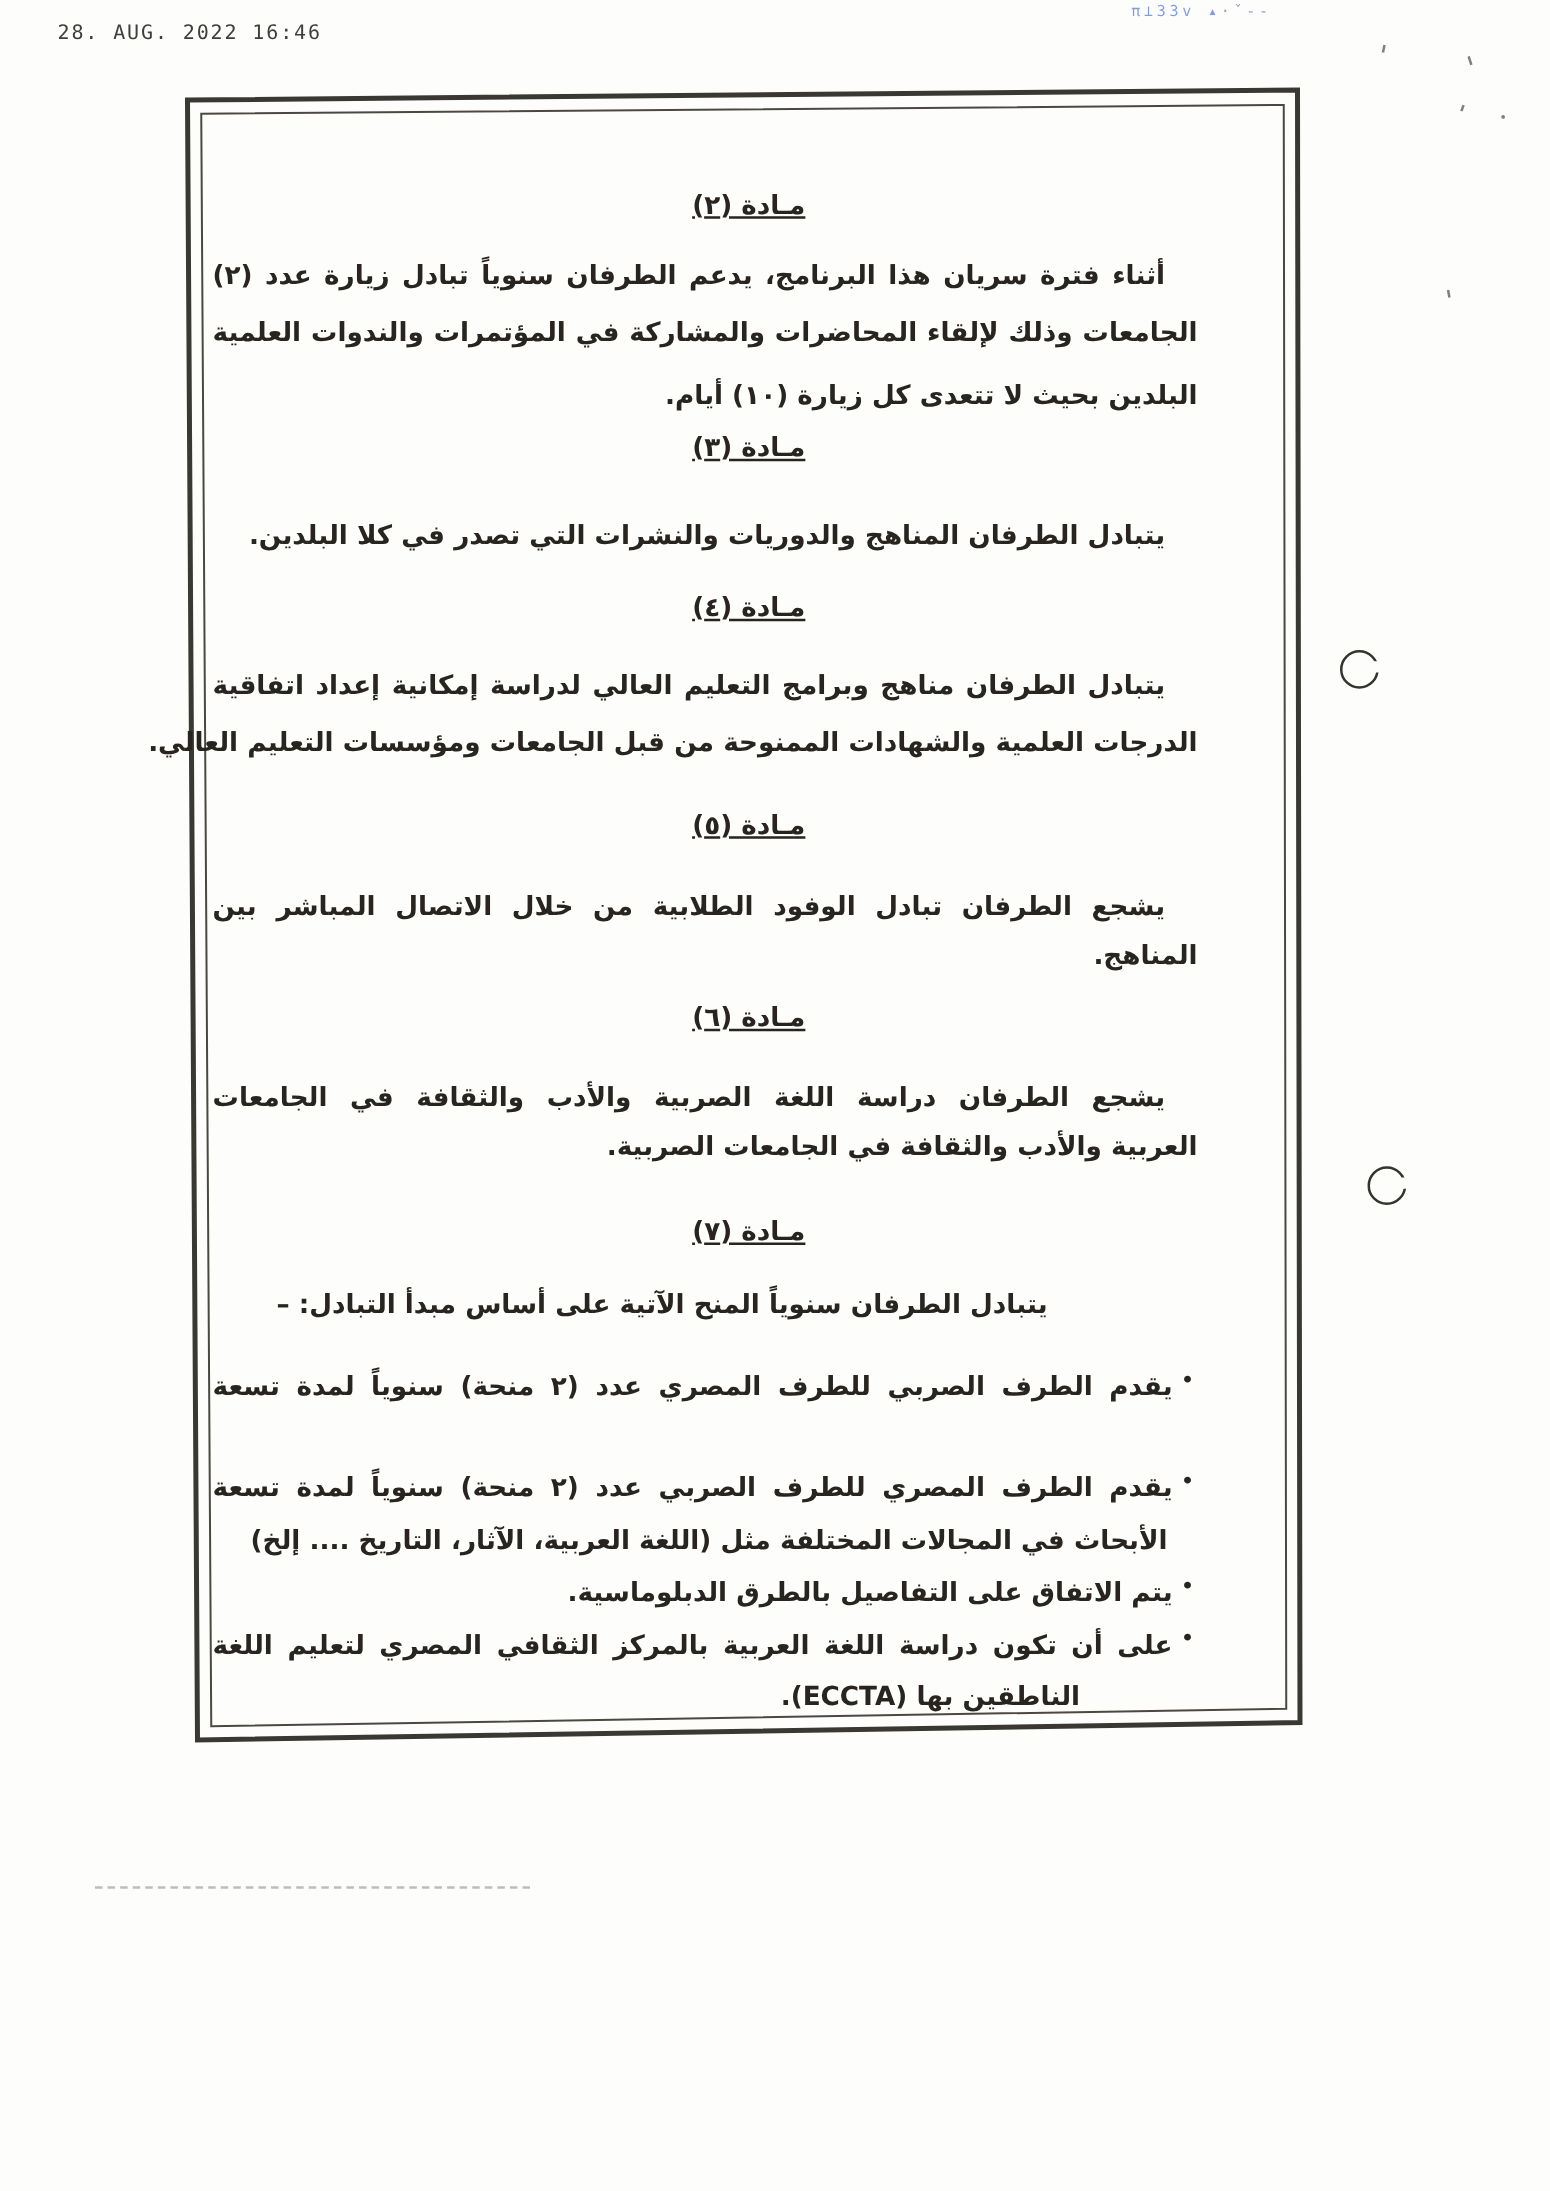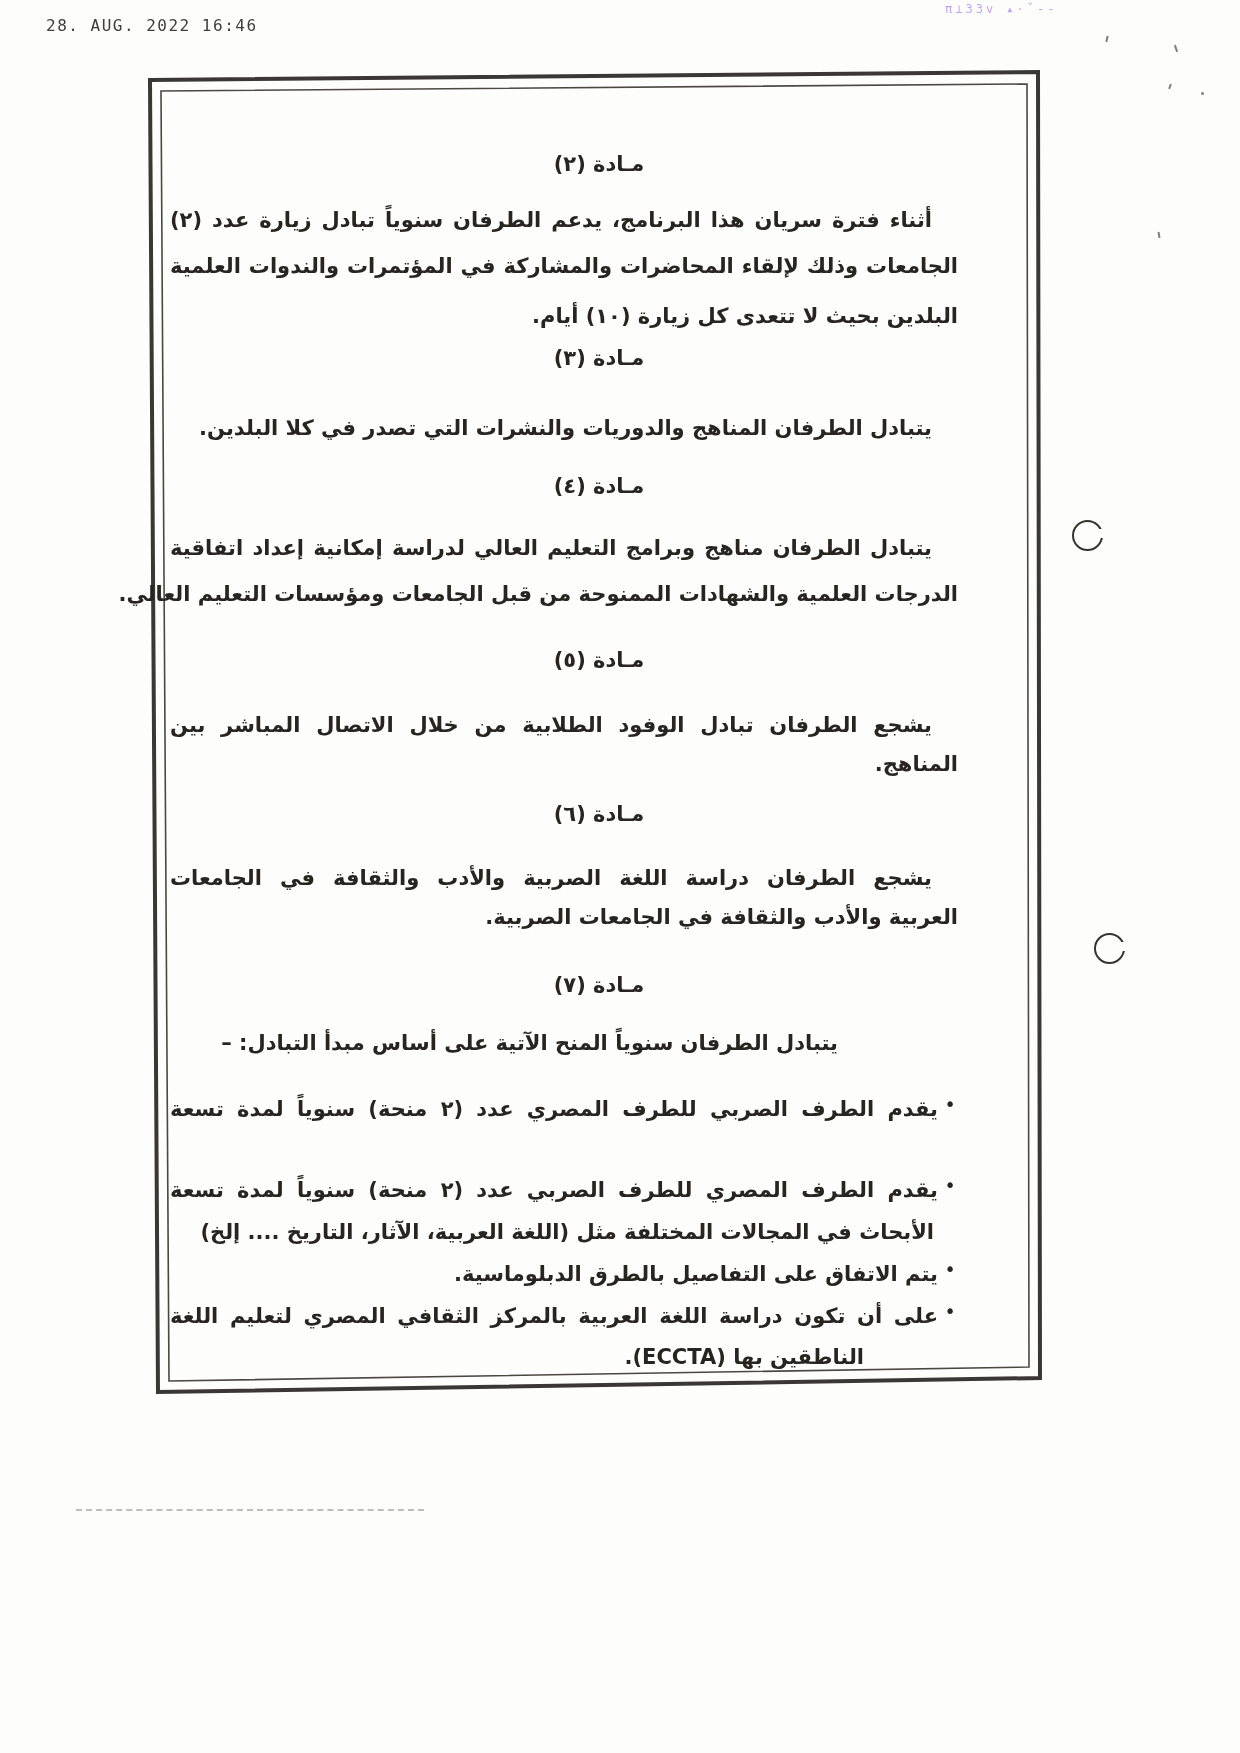--- a/index.html
+++ b/index.html
@@ -12,21 +12,21 @@
 
   
   .fax-stamp {
     position:absolute; left:46px; top:16px;
     font-family:"DejaVu Sans Mono", monospace;
     font-size:16px; letter-spacing:1.5px; color:#3f3e3b;
   }
   .faded-stamp {
     position:absolute; left:905px; top:2px;
     font-family:"DejaVu Sans Mono", monospace;
-    font-size:12px; letter-spacing:3px; color:#8b5cf6; opacity:.55;margin-left:40px;
+    font-size:12px; letter-spacing:3px; color:#1d4ed8; opacity:.55;
   }
   .speck { position:absolute; background:#4a4946; opacity:.7; }
 
   
   #frame-svg { position:absolute; left:0; top:0; }
 
   
   .punch-hole {
     position:absolute; width:27px; height:27px; border-radius:50%;
     border:2.5px solid #35332e; background:#fdfdfb;
@@ -48,21 +48,21 @@
     position:absolute; left:0; right:0; height:34px;
     direction:rtl; unicode-bidi:embed;
     font-family:"DejaVu Sans", sans-serif;
     font-weight:700; font-size:21px; line-height:32px;
     color:#282520; text-align:right; white-space:nowrap;
   }
   .just {
     white-space:normal; text-align:justify; text-justify:inter-word;
     text-align-last:justify; overflow:hidden;
   }
-  .heading { text-align:center; right:-70px; white-space:nowrap; }
+  .heading { text-align:center; right:-70px; white-space:nowrap;text-decoration:underline; }
   .ind  { padding-right:26px; }
   .b-text { padding-right:20px; }      
   .pr5  { padding-right:24px;text-align:right; }
   .pr75 { padding-right:94px; }
   .pr85 { padding-right:104px; }
   .pr120{ padding-right:120px; }
 
   .bullet-marker {
     position:absolute; right:0; top:0; width:16px;
     text-align:center; font-size:19px; color:#282520;

